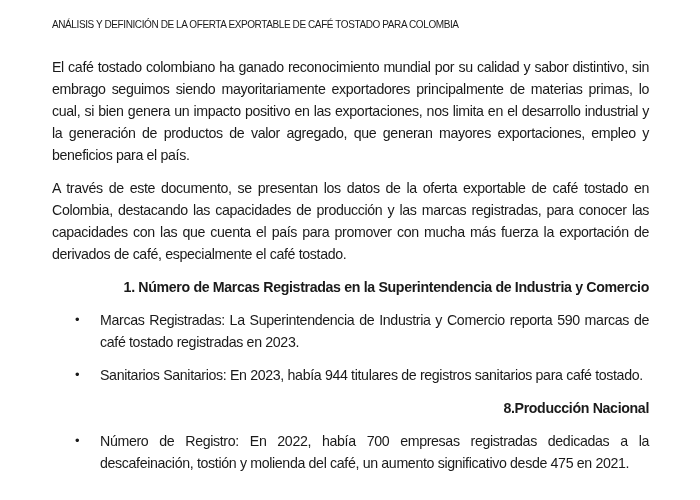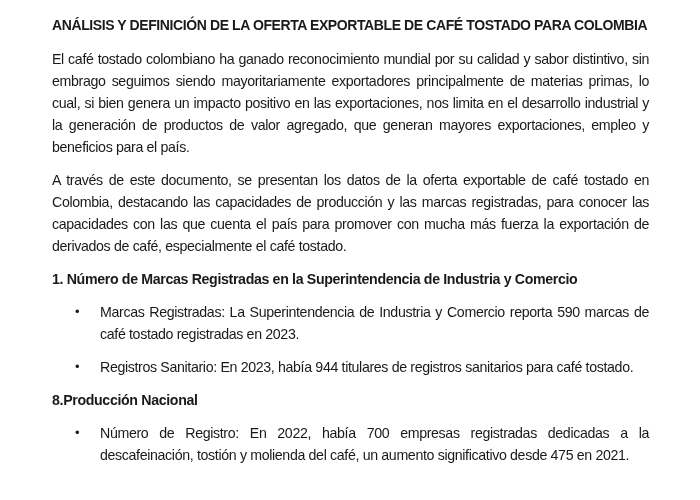--- a/index.html
+++ b/index.html
@@ -8,25 +8,25 @@
       font-family: "Liberation Sans", sans-serif;
       color: #1a1a1a;
     }
     .page { position: relative; width: 700px; height: 500px; }
     .doc {
       position: absolute; left: 52px; top: 14px; width: 597px;
       font-size: 14.2px; line-height: 22px;
       letter-spacing: -0.35px;
     }
     .title {
-      font-weight: bold; font-size: 14px; margin: 0 0 12px 0;
+      font-weight: normal; font-size: 10px; margin: 0 0 20px 0;
       letter-spacing: -0.4px; white-space: nowrap;
     }
     p.par { margin: 0 0 11px 0; text-align: justify; }
-    .heading { font-weight: bold; margin: 8px 0 11px 0; white-space: nowrap; }
+    .heading { font-weight: bold; margin: 8px 0 11px 0; white-space: nowrap; text-align: right; }
     ul.blist { list-style: none; margin: 0 0 11px 0; padding: 0; }
     ul.blist li { position: relative; padding-left: 48px; text-align: justify; }
     .bullet {
       position: absolute; left: 23px; top: 0; font-size: 13px;
     }
     .b { font-weight: normal; }
   </style>
 </head>
 <body>
 
@@ -41,21 +41,21 @@
     <ul class="blist">
       <li>
         <span class="bullet">•</span>
         <span class="b">Marcas Registradas</span><span>: La Superintendencia de Industria y Comercio reporta 590 marcas de café tostado registradas en 2023.</span>
       </li>
     </ul>
 
     <ul class="blist">
       <li>
         <span class="bullet">•</span>
-        <span class="b">Registros Sanitario:</span><span> En 2023, había 944 titulares de registros sanitarios para café tostado.</span>
+        <span class="b">Sanitarios Sanitarios:</span><span> En 2023, había 944 titulares de registros sanitarios para café tostado.</span>
       </li>
     </ul>
 
     <div class="heading">8.Producción Nacional</div>
     <ul class="blist">
       <li>
         <span class="bullet">•</span>
         <span class="b">Número de Registro</span><span>: En 2022, había 700 empresas registradas dedicadas a la descafeinación, tostión y molienda del café, un aumento significativo desde 475 en 2021.</span>
       </li>
     </ul>

